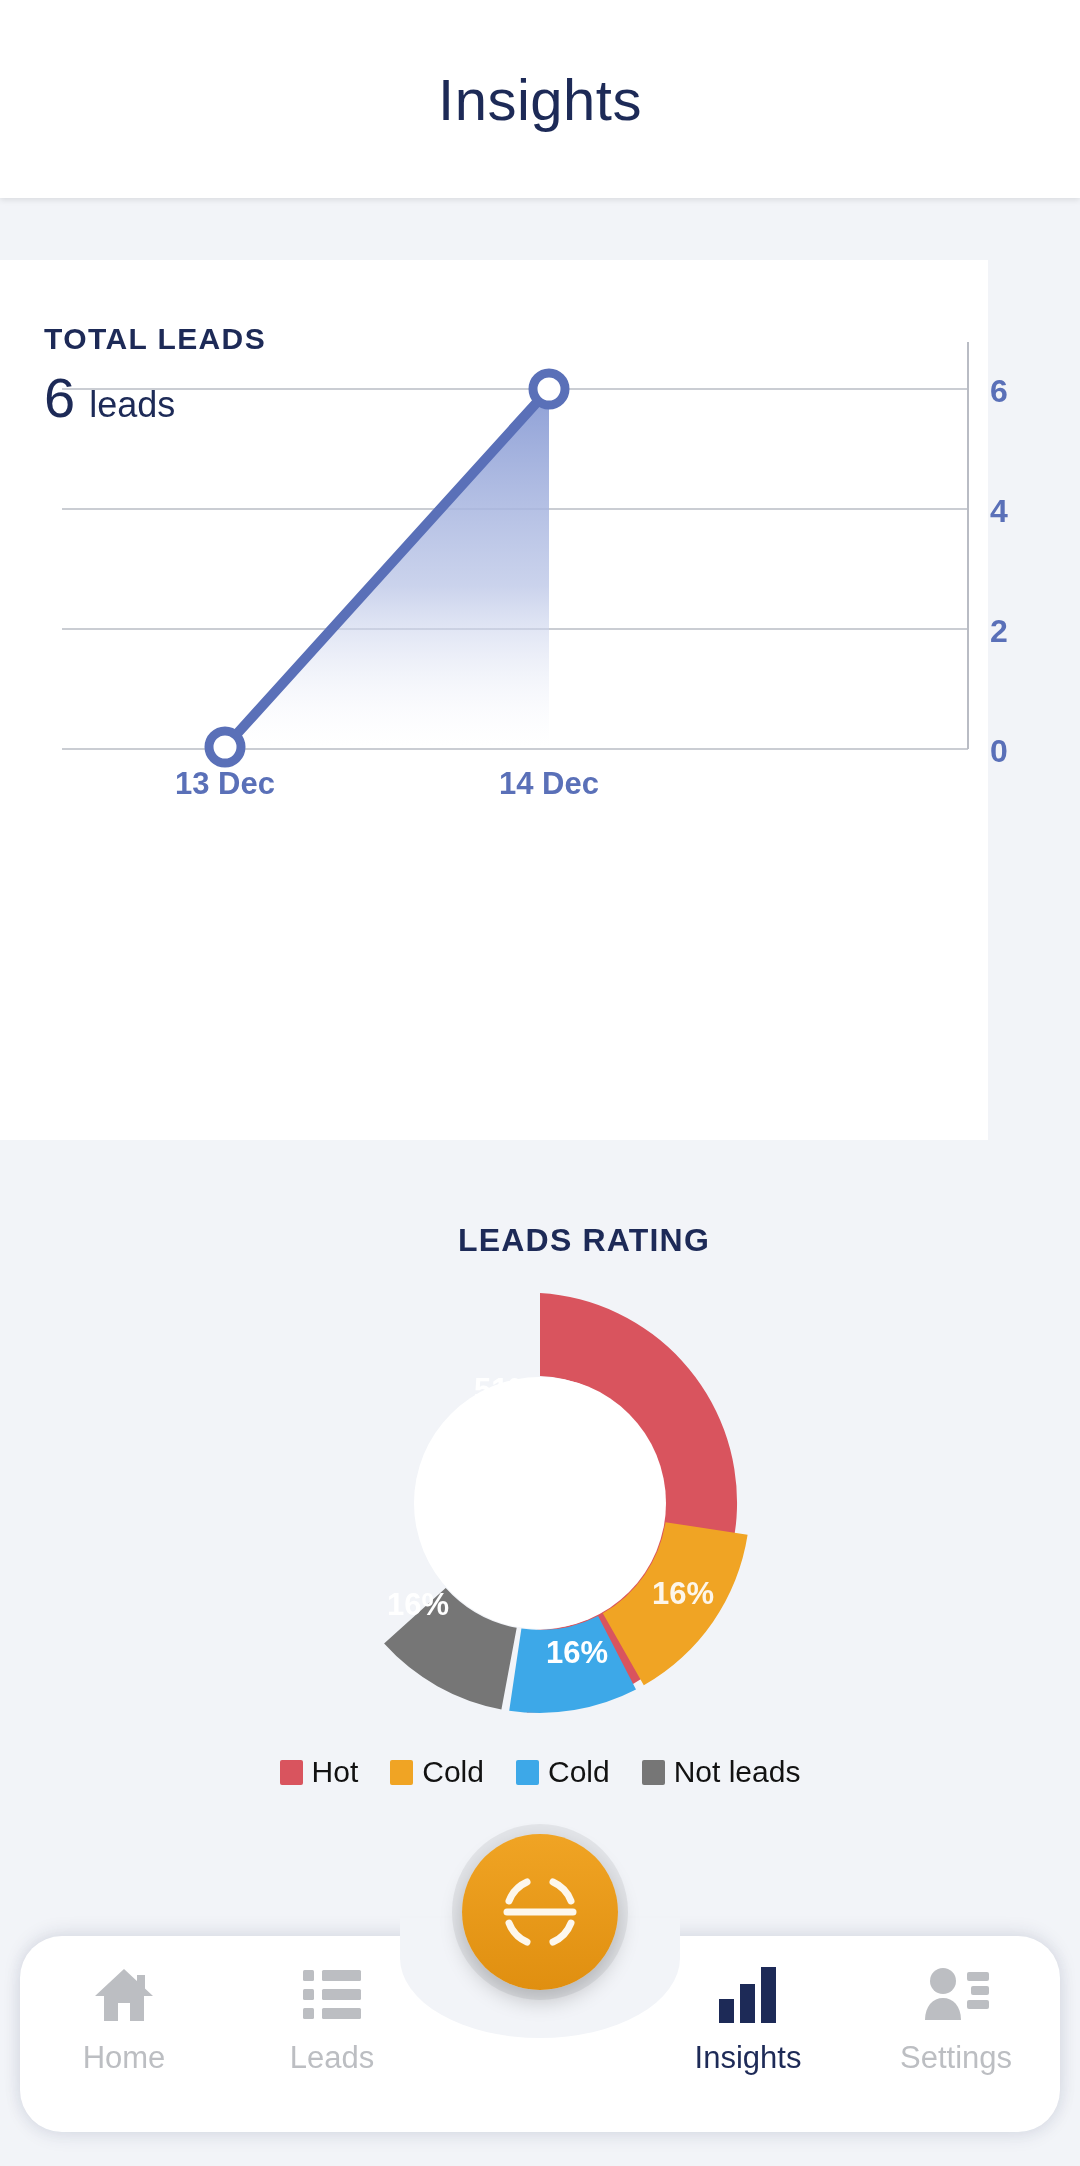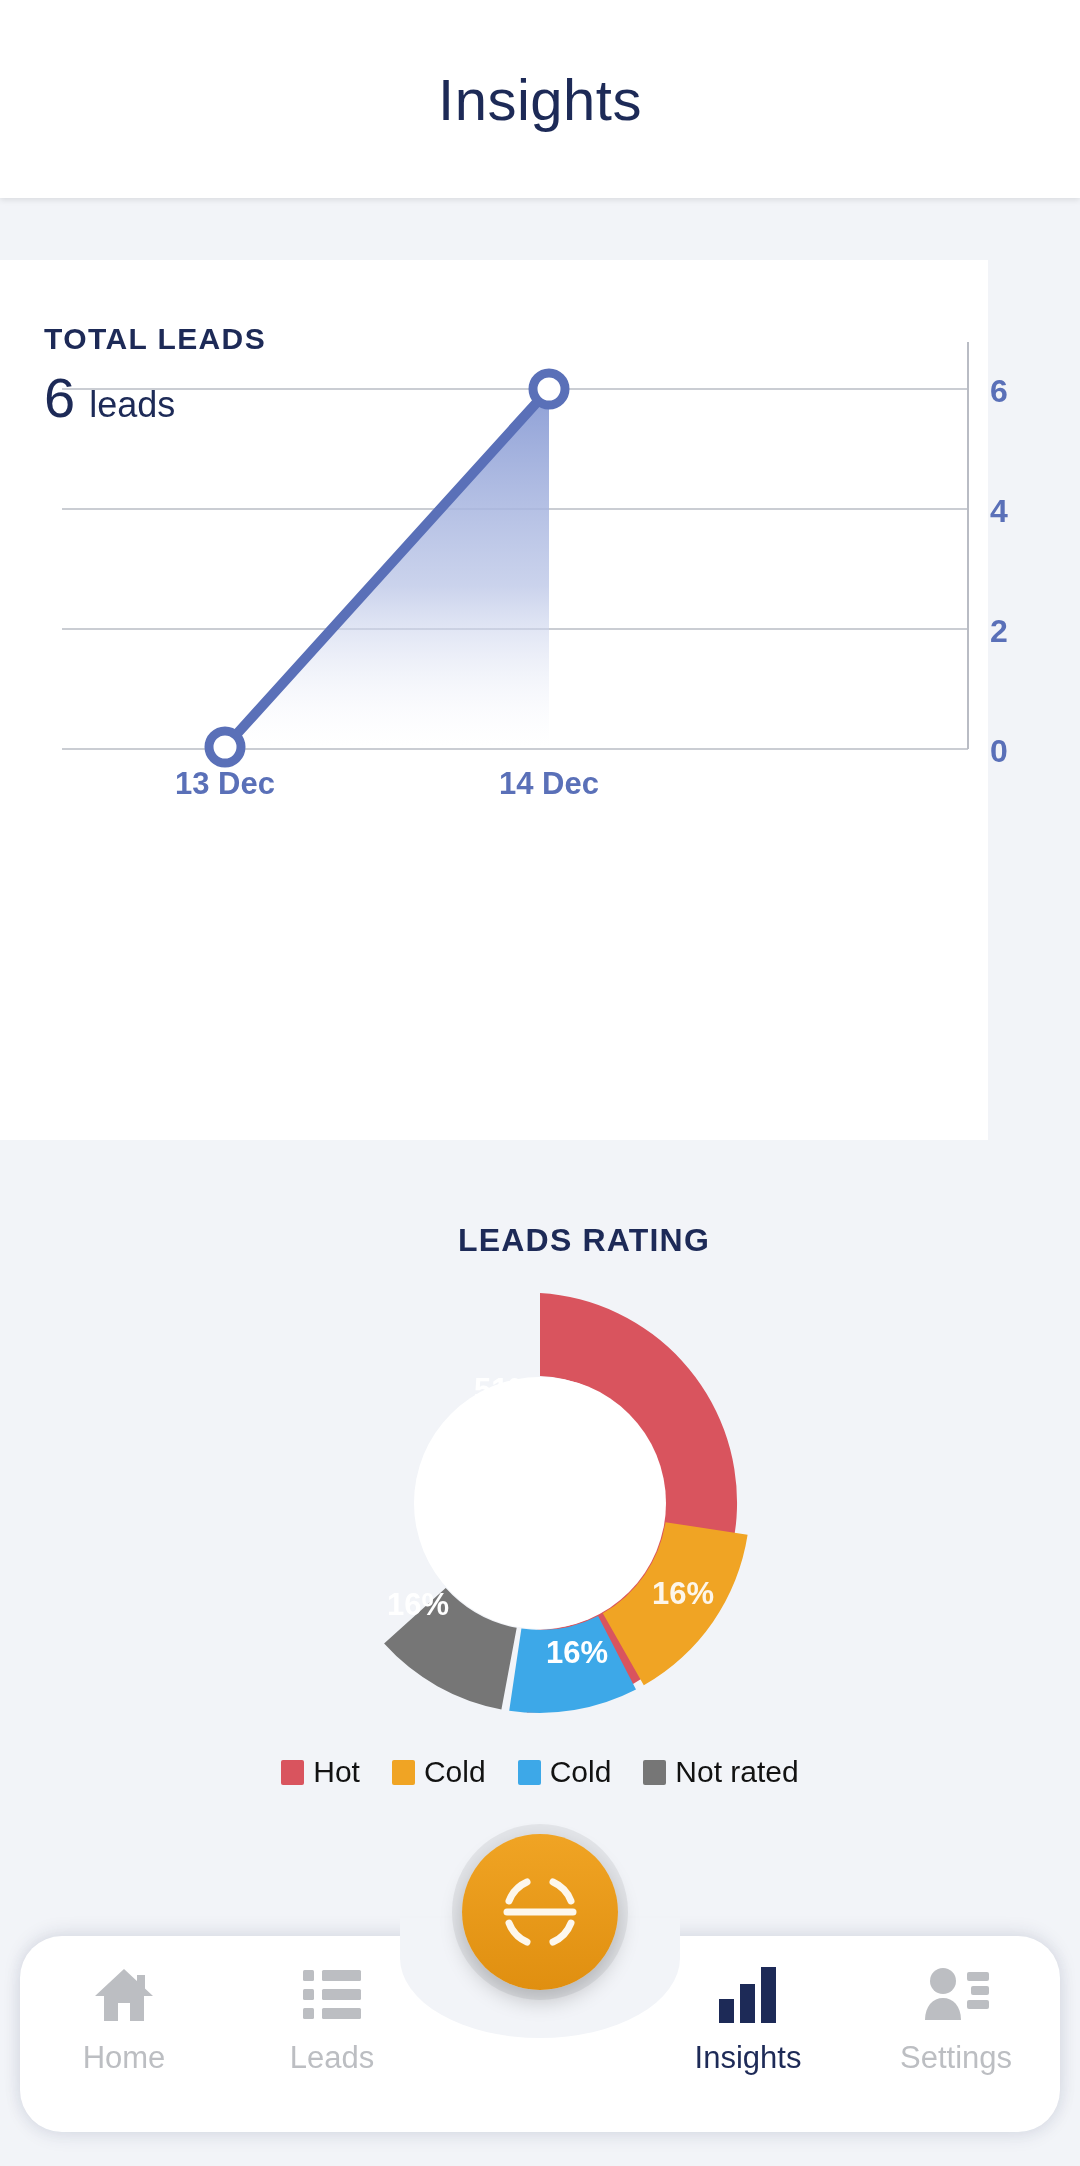--- a/index.html
+++ b/index.html
@@ -326,21 +326,21 @@
       <div class="legend-item">
         <span class="legend-swatch" style="background:#f0a424"></span>
         <span class="legend-label">Cold</span>
       </div>
       <div class="legend-item">
         <span class="legend-swatch" style="background:#3da8e8"></span>
         <span class="legend-label">Cold</span>
       </div>
       <div class="legend-item">
         <span class="legend-swatch" style="background:#767676"></span>
-        <span class="legend-label">Not rated</span>
+        <span class="legend-label">Not leads</span>
       </div>
     </div>
   </div>
 
   <div class="navbar">
     <div class="nav-item">
       <span class="nav-icon">
         <svg width="66" height="60" viewBox="0 0 66 60" xmlns="http://www.w3.org/2000/svg">
           <path d="M33 4 L62 31 L53 31 L53 56 L39 56 L39 38 L27 38 L27 56 L13 56 L13 31 L4 31 Z" fill="#bcbec2"></path>
           <rect x="46" y="10" width="8" height="14" fill="#bcbec2"></rect>

